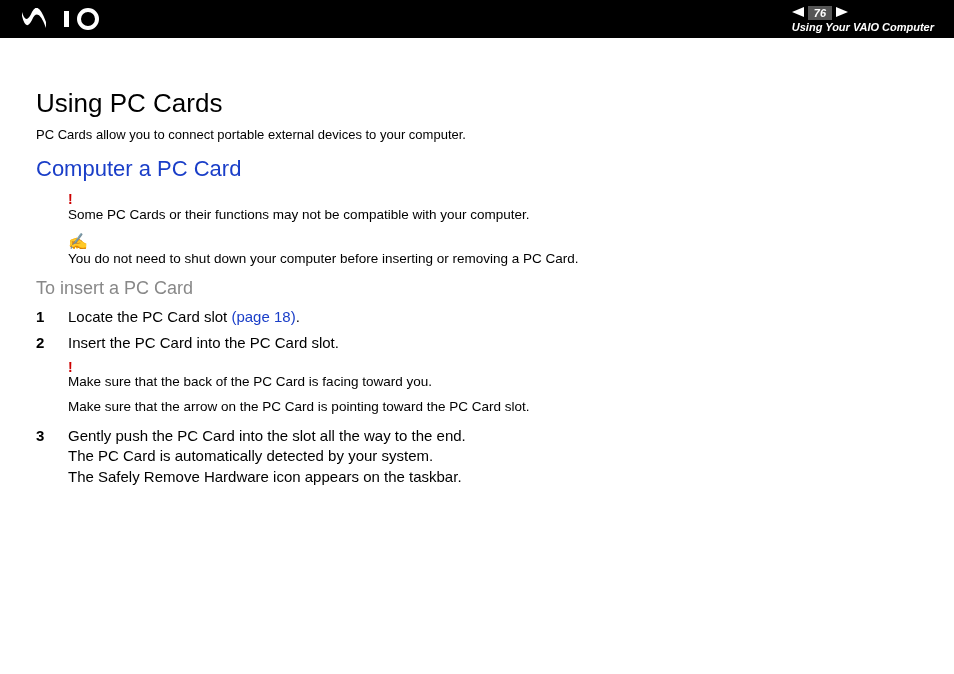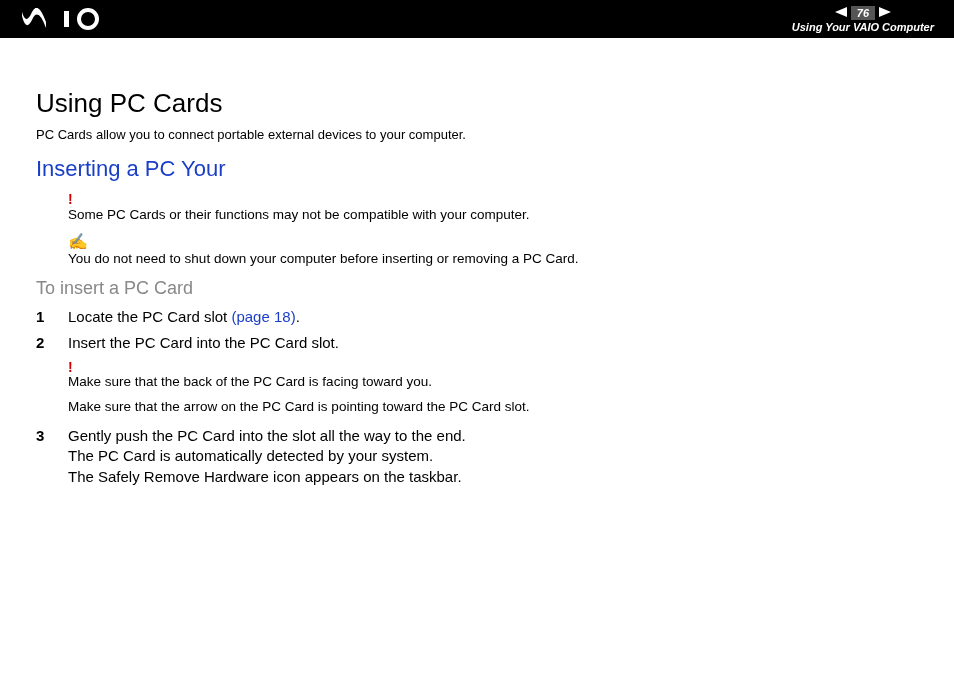--- a/index.html
+++ b/index.html
@@ -23,21 +23,21 @@
       padding: 0 20px 0 20px;
     }
     .vaio-logo {
       height: 22px;
       display: flex;
       align-items: center;
     }
     .header-right {
       display: flex;
       flex-direction: column;
-      align-items: center;
+      align-items: flex-start;
       color: #fff;
       font-size: 11px;
       font-style: italic;
       font-weight: bold;
       gap: 1px;
     }
     .page-nav {
       display: flex;
       align-items: center;
       gap: 4px;
@@ -158,21 +158,21 @@
           </svg>
       </span>
     </div>
     <div class="section-label">Using Your VAIO Computer</div>
   </div>
 </div>
 
 <div class="content">
   <div class="h1">Using PC Cards</div>
   <div class="intro">PC Cards allow you to connect portable external devices to your computer.</div>
-  <div class="h2">Inserting a PC Your</div>
+  <div class="h2">Computer a PC Card</div>
 
   <div class="note-block">
     <div class="note-icon-exclaim">!</div>
     <div class="note-text">Some PC Cards or their functions may not be compatible with your computer.</div>
   </div>
 
   <div class="note-block">
     <div class="note-icon-pencil">✍</div>
     <div class="note-text">You do not need to shut down your computer before inserting or removing a PC Card.</div>
   </div>

